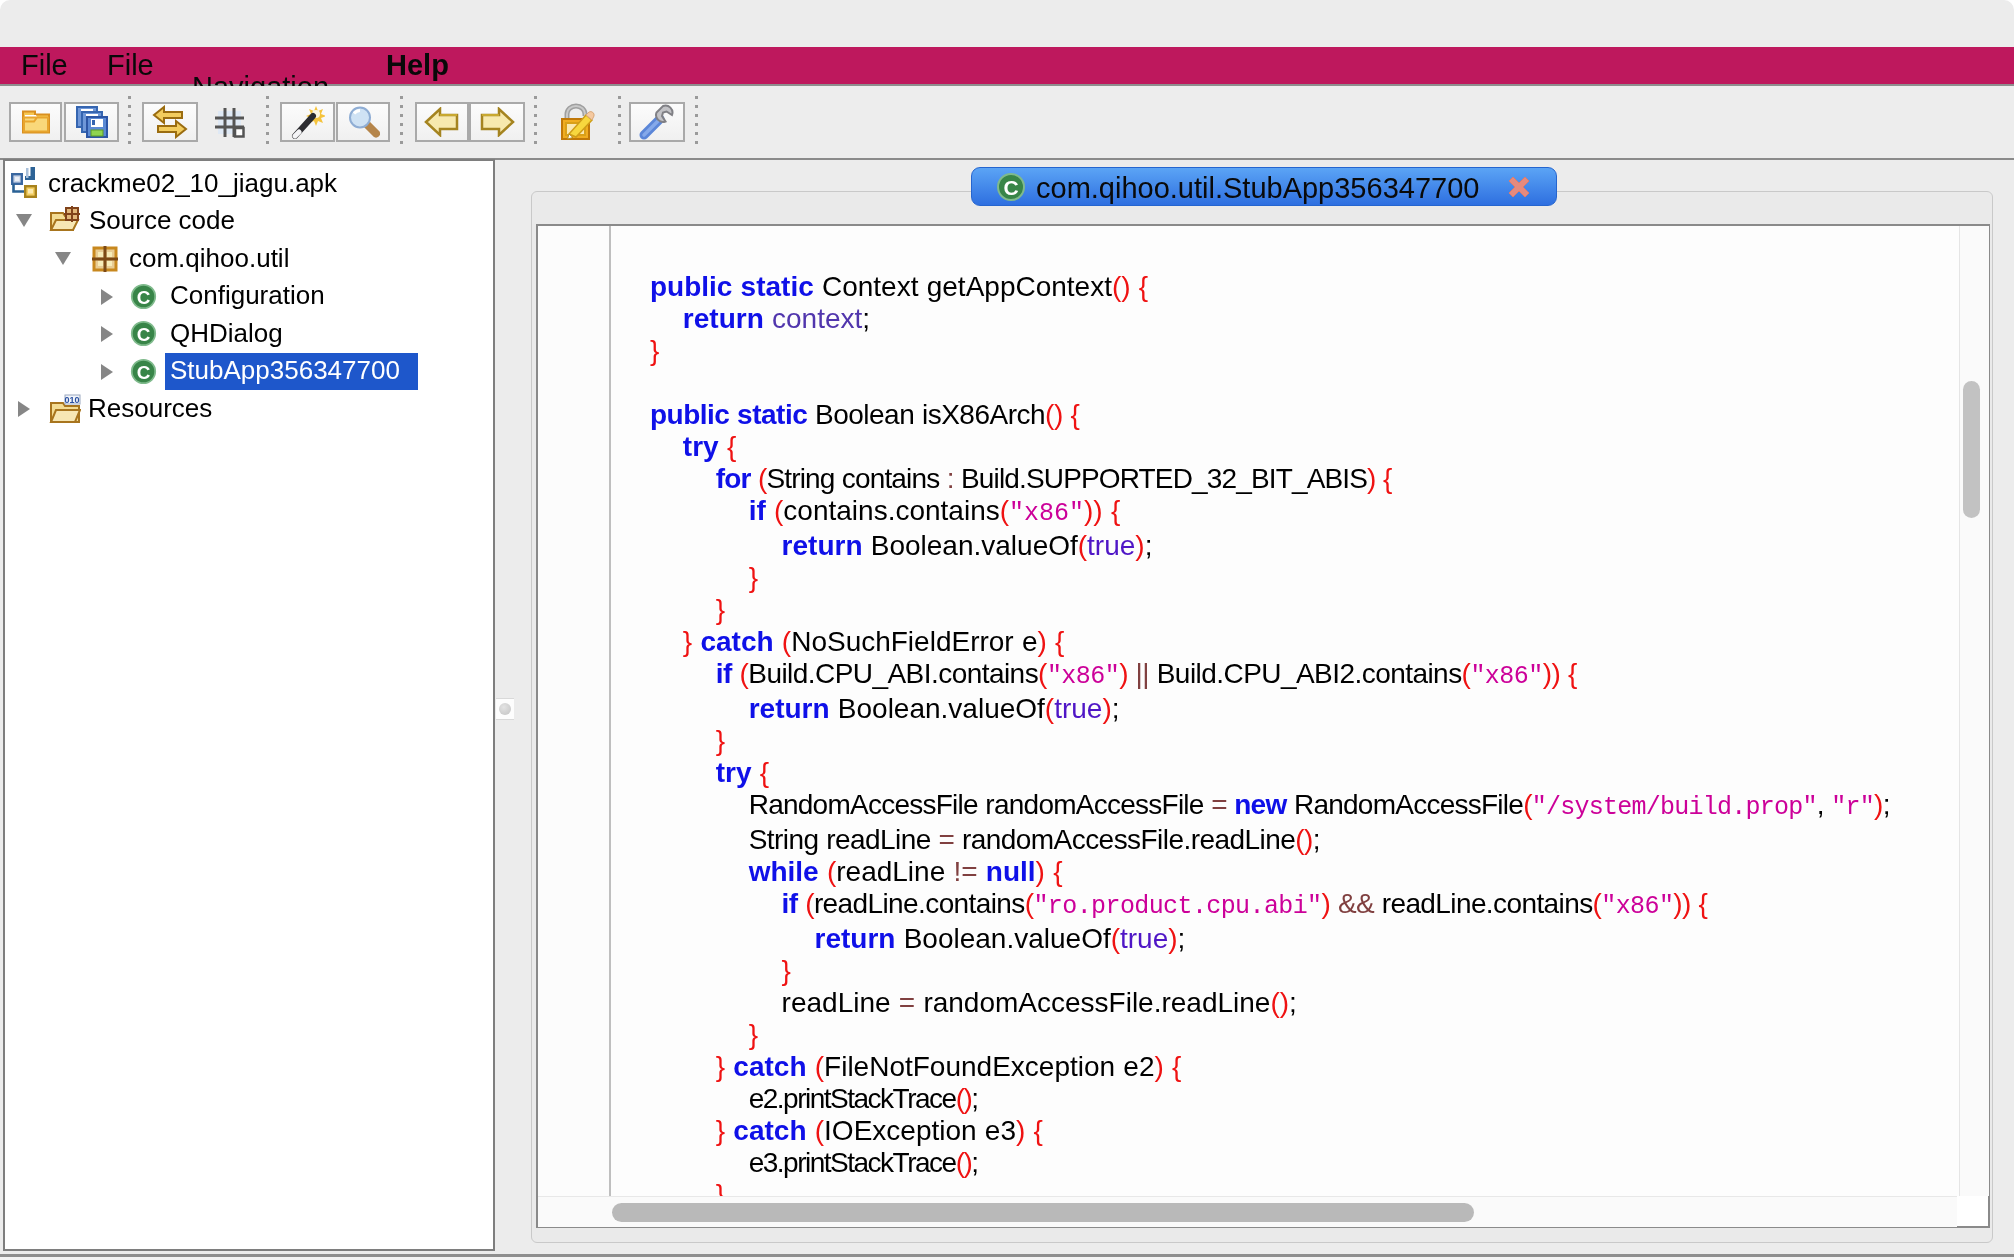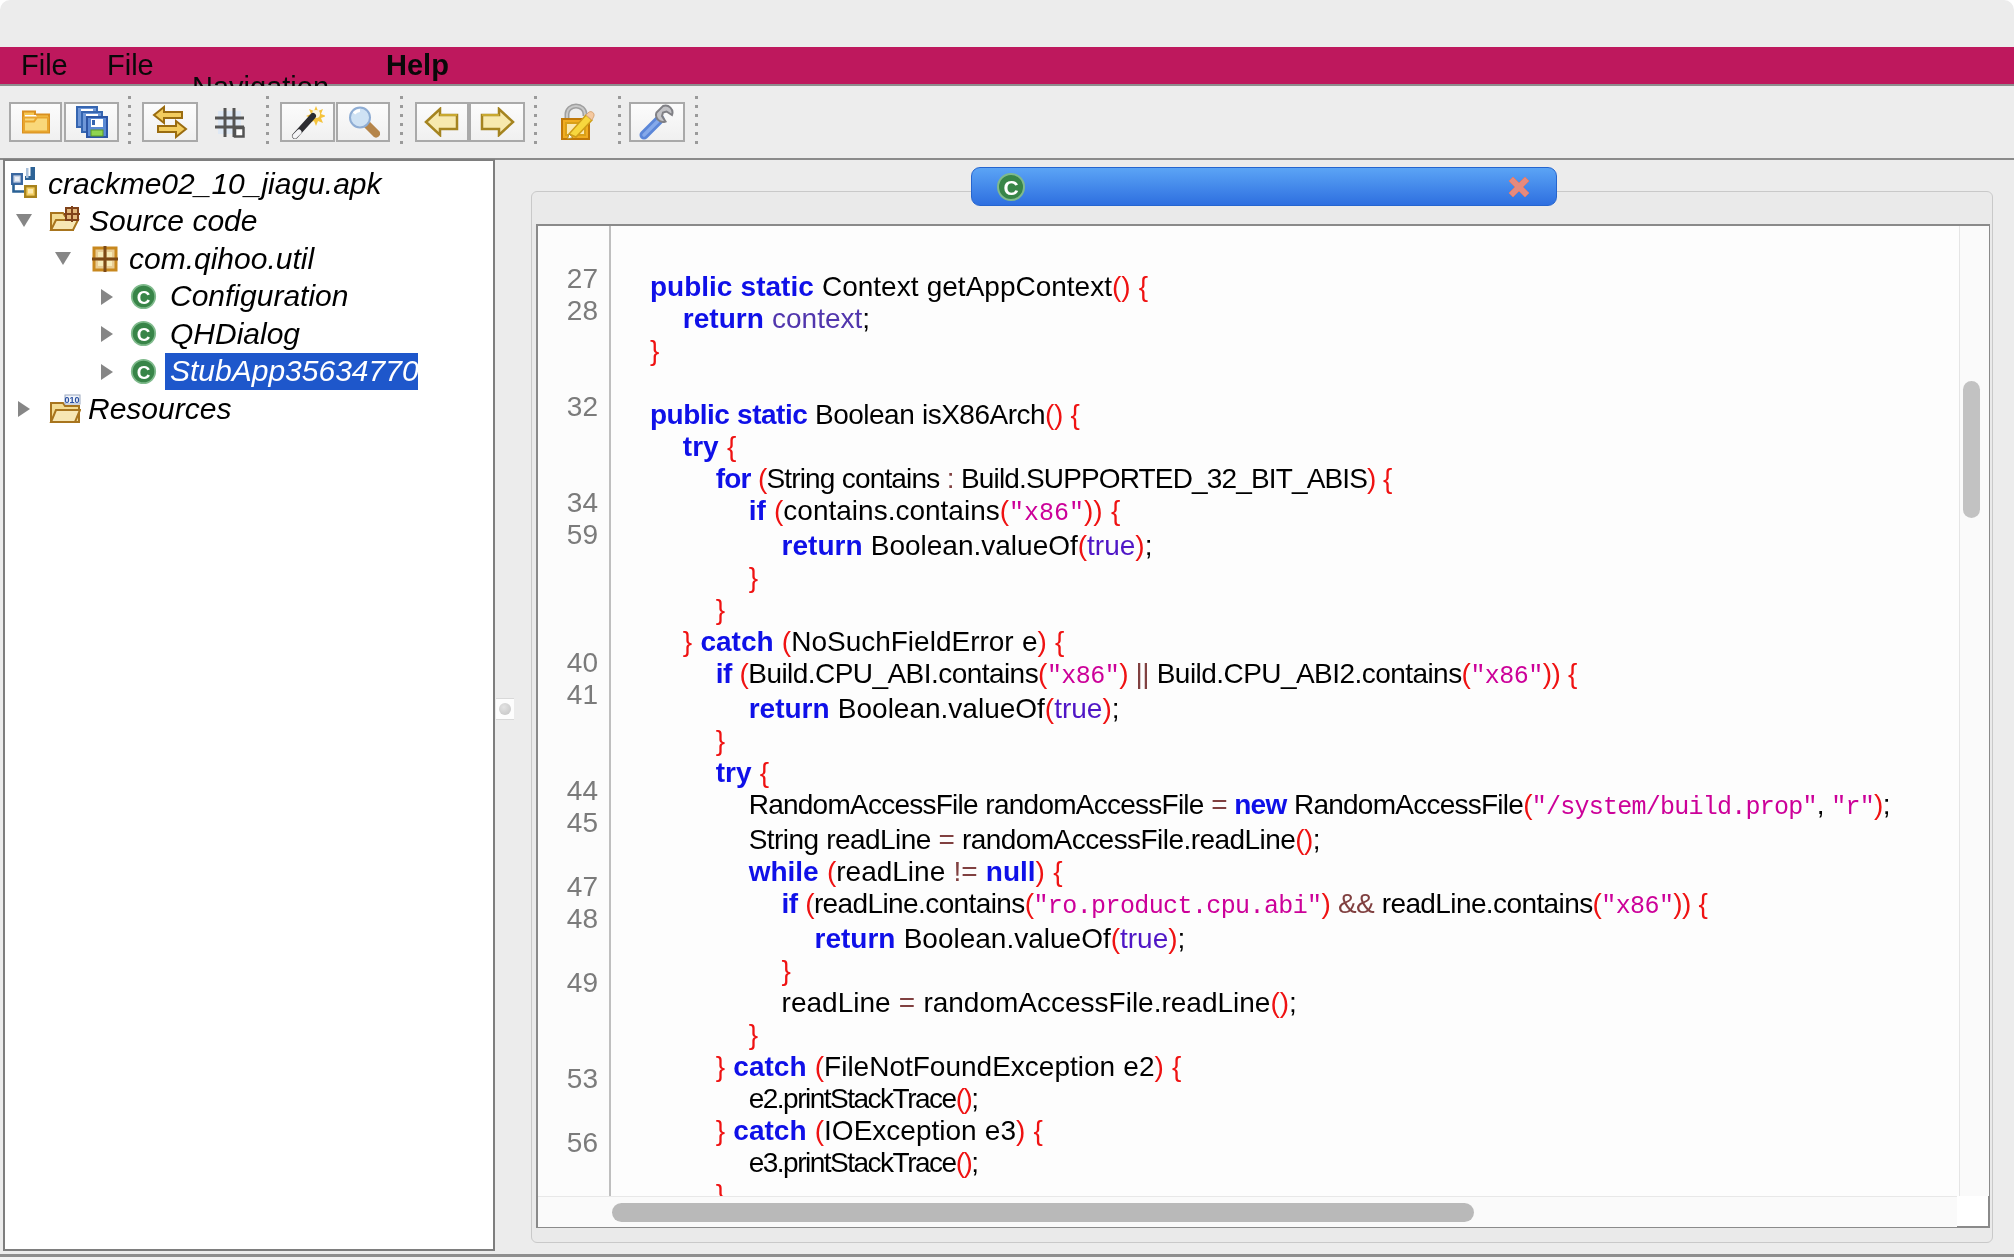--- a/index.html
+++ b/index.html
@@ -16,21 +16,21 @@
 .menubar{position:absolute;left:0;top:47px;width:2014px;height:37px;background:#be185d;border-bottom:2px solid #8e8e8e;}
 .mi{position:absolute;top:0;height:37px;line-height:37px;font-size:29px;color:#090909;}
 
 .toolbar{position:absolute;left:0;top:86px;width:2014px;height:72px;background:#ededed;border-bottom:2px solid #8b8b8b;}
 .tbtn{position:absolute;top:16px;height:36px;border:2px solid #a9a9a9;background:linear-gradient(#fcfcfc,#f0f0f0);}
 .tbtn svg{position:absolute;left:50%;top:50%;transform:translate(-50%,-50%);}
 .ticon{position:absolute;}
 .tsep{position:absolute;top:10px;width:3px;height:52px;background-image:repeating-linear-gradient(#9a9a9a 0 3px,transparent 3px 9px);}
 
 .tree{position:absolute;left:3px;top:159px;width:492px;height:1092px;background:#fff;border:2px solid #7e7e7e;box-sizing:border-box;}
-.trow{position:absolute;height:37px;line-height:37px;font-size:30px;color:#000;white-space:pre;font-style:italic;}
+.trow{position:absolute;height:37px;line-height:37px;font-size:26px;color:#000;white-space:pre;}
 .tsel{position:absolute;left:165px;top:353px;width:253px;height:37px;background:#1e57cb;}
 .ticn{position:absolute;}
 
 .knob{position:absolute;left:496px;top:698px;width:18px;height:20px;background:#fdfdfd;border-top:1px solid #d9d9d9;border-bottom:1px solid #d9d9d9;}
 .knob i{position:absolute;left:3px;top:4px;width:12px;height:12px;border-radius:50%;background:radial-gradient(circle at 40% 35%,#e3e3e3,#c2c2c2);display:block;}
 
 .container{position:absolute;left:531px;top:191px;width:1462px;height:1052px;background:#eaeaea;border:1px solid #c9c9c9;border-radius:6px;box-sizing:border-box;}
 
 .tab{position:absolute;left:971px;top:167px;width:586px;height:39px;border-radius:9px;background:linear-gradient(#5ba4f5,#2e6fe0);border:1px solid #2565cf;box-sizing:border-box;}
 .tab .txt{position:absolute;left:64px;top:0px;height:39px;line-height:40px;font-size:29px;color:#0a0a0a;}
@@ -235,49 +235,20 @@
       <text x="23" y="9" font-family="Liberation Sans" font-size="9" font-weight="bold" fill="#2a50a0" text-anchor="middle">010</text>
     </svg>
     <div class="trow" style="left:88px;top:390px;">Resources</div>
   </div>
   <div class="knob">
       <i></i>
     </div>
   <div class="container"></div>
   <div class="spane"></div>
   <div class="gutter"></div>
-  <div class="gnum" id="gnum">27
-28
-
-
-32
-
-
-34
-59
-
-
-
-40
-41
-
-
-44
-45
-
-47
-48
-
-49
-
-
-53
-
-56
-</div>
   <div class="code">
       <pre id="codepre">    <span class="k">public static</span> Context getAppContext<span class="s">()</span> <span class="s">{</span>
         <span class="k">return</span> <span class="f">context</span>;
     <span class="s">}</span>
 
     <span style="letter-spacing:-0.5px"><span class="k">public static</span> Boolean isX86Arch<span class="s">()</span> <span class="s">{</span></span>
         <span class="k">try</span> <span class="s">{</span>
             <span style="letter-spacing:-0.85px"><span class="k">for</span> <span class="s">(</span>String contains <span class="o">:</span> Build.SUPPORTED_32_BIT_ABIS<span class="s">)</span> <span class="s">{</span></span>
                 <span class="k">if</span> <span class="s">(</span>contains.contains<span class="s">(</span><span class="st">"x86"</span><span class="s">))</span> <span class="s">{</span>
                     <span class="k">return</span> Boolean.valueOf<span class="s">(</span><span class="lit">true</span><span class="s">)</span>;
@@ -306,19 +277,20 @@
     <div class="vthumb"></div>
   <div class="htrack"></div>
     <div class="hthumb"></div>
   <div class="corner"></div>
   <div class="tab" id="tab">
     <svg width="30" height="30" viewBox="0 0 30 30" style="position:absolute;left:24px;top:4px;">
       <circle cx="15" cy="15" r="13" fill="#388548"></circle>
       <circle cx="15" cy="15" r="13" fill="none" stroke="#7fba8c" stroke-width="2"></circle>
       <text x="15" y="23" font-family="Liberation Sans" font-size="21" font-weight="bold" fill="#ffffff" text-anchor="middle">C</text>
     </svg>
+    <span class="txt">com.qihoo.util.StubApp356347700</span>
     <svg width="28" height="28" viewBox="0 0 28 28" style="position:absolute;left:533px;top:5px;">
       <path d="M4 8 L8 4 L14 10 L20 4 L24 8 L18 14 L24 20 L20 24 L14 18 L8 24 L4 20 L10 14 Z" fill="#e58a7e" stroke="#d97c6f" stroke-width="1"></path>
     </svg>
   </div>
   <div class="botline"></div>
     <div class="botline2"></div>
 </div>
 
 </body></html>

